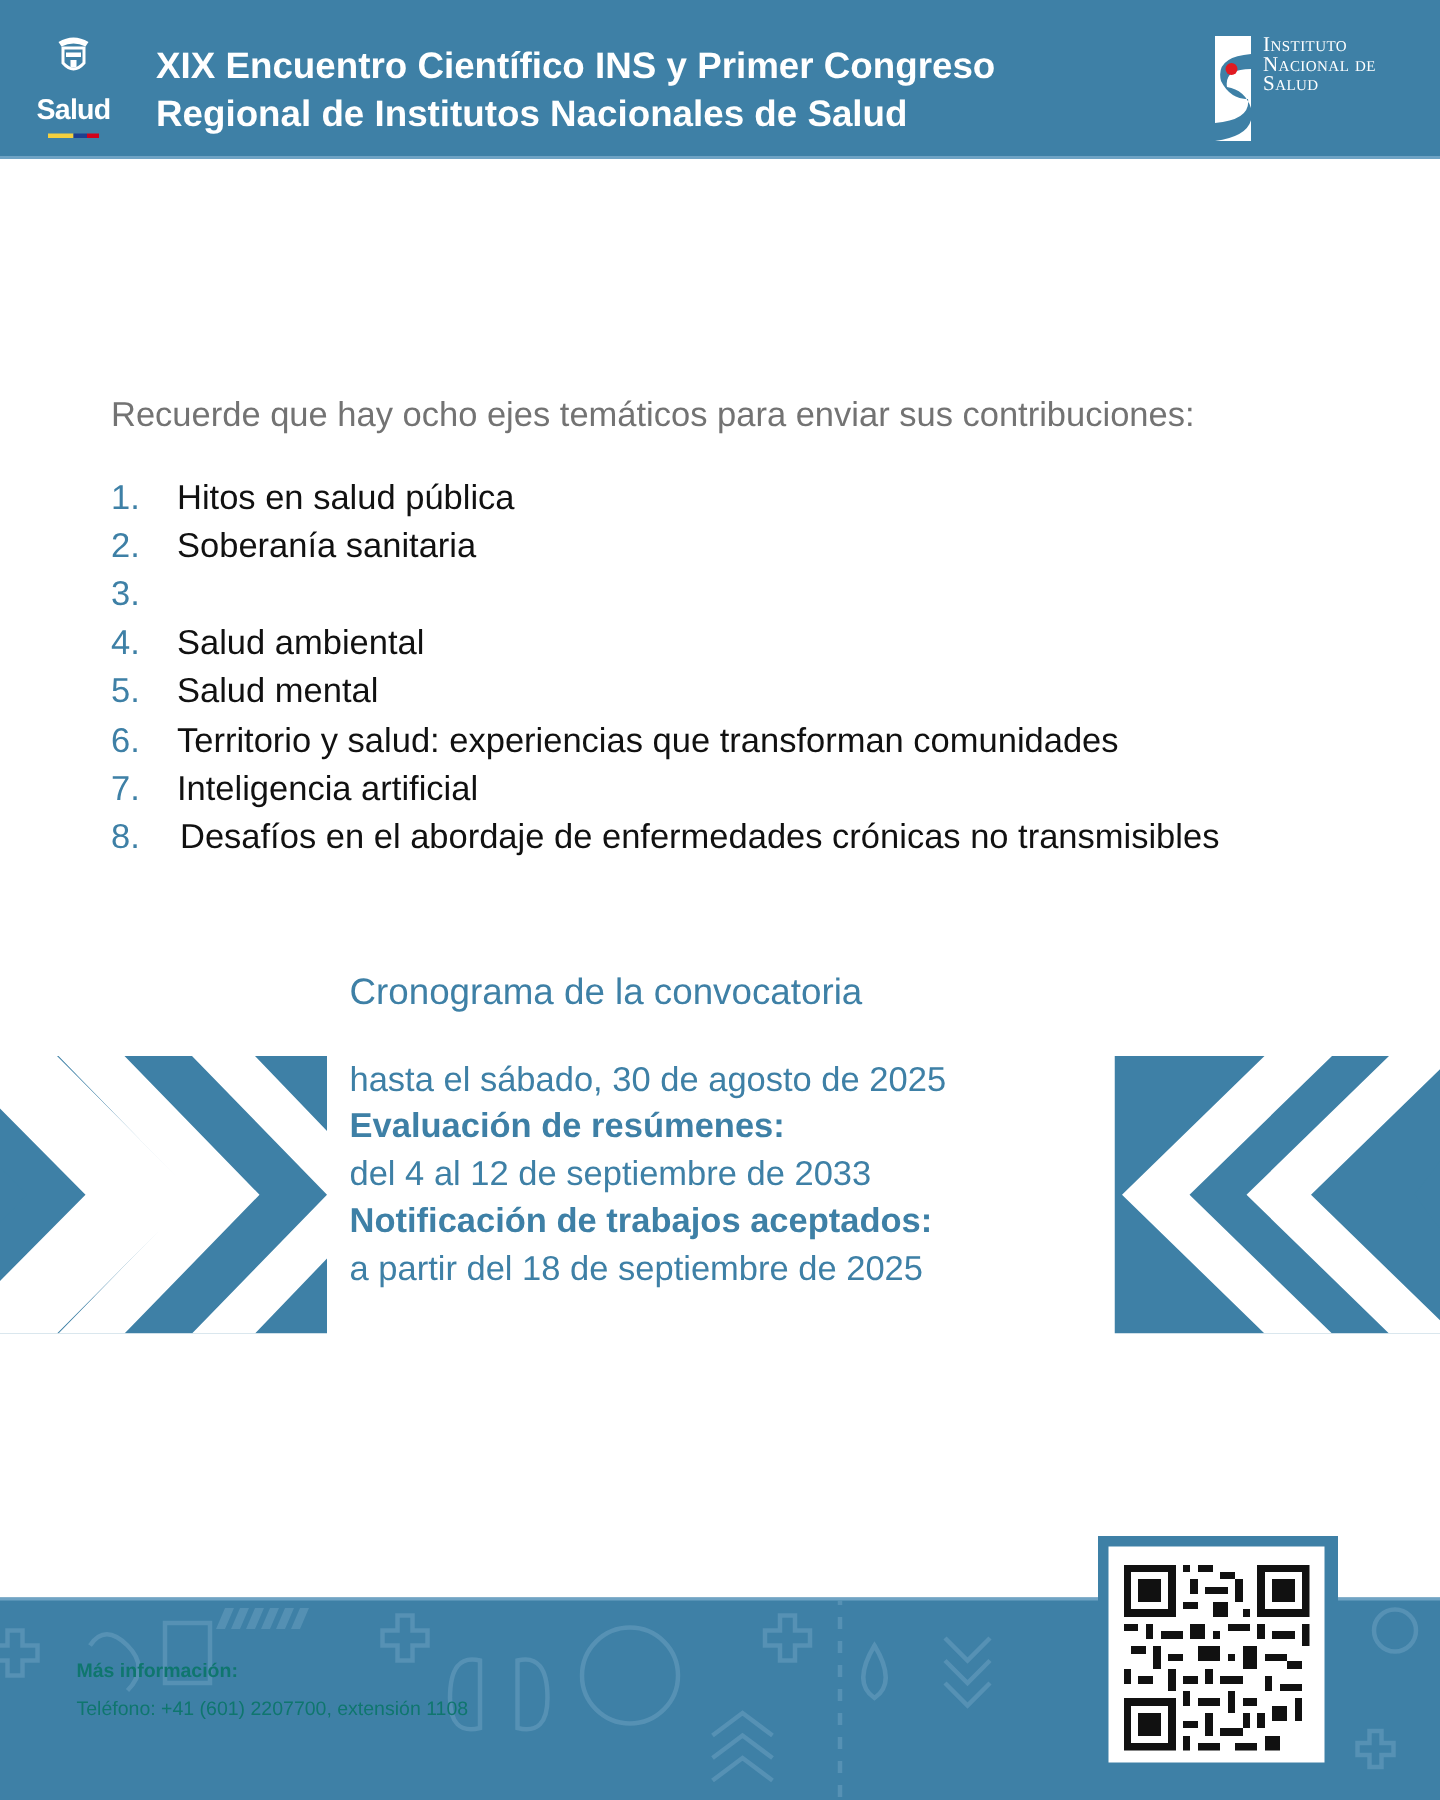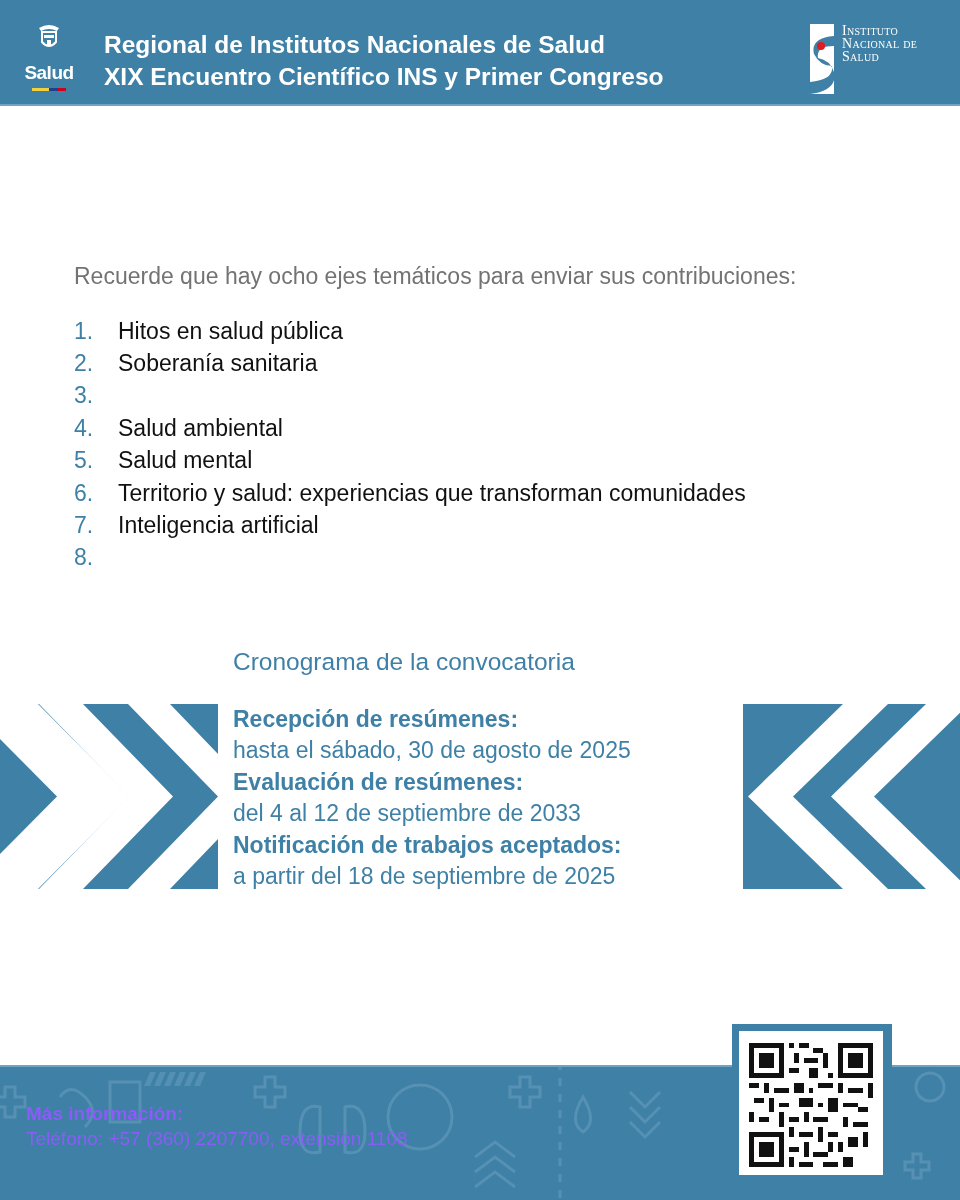--- a/index.html
+++ b/index.html
@@ -20,21 +20,21 @@
   .axes li{height:32.4px;font-size:23px;color:#111;display:flex;align-items:center;}
   .axes .num{color:#3e80a6;width:44px;display:inline-block;}
   .sched-title{position:absolute;left:233px;top:648px;color:#3e80a6;font-weight:normal;font-size:24.5px;}
   .schedule{position:absolute;left:233px;top:704px;color:#3e80a6;font-size:23px;line-height:31.4px;}
   .schedule .lbl{font-weight:bold;}
   .chev{position:absolute;top:704px;height:185px;}
   .chev-left{left:0;width:218px;}
   .chev-right{left:743px;width:217px;}
   .footer{position:absolute;left:0;top:1065px;width:960px;height:135px;background:#3e80a6;overflow:hidden;border-top:2px solid #6fa3c4;}
   .footer-bg{position:absolute;left:0;top:0;}
-  .contact{position:absolute;left:26px;top:1102px;color:#8b5cf6;font-size:19px;line-height:24.5px;}
+  .contact{position:absolute;left:51px;top:1102px;color:#0f766e;font-size:13px;line-height:24.5px;}
   .contact .ttl{font-weight:bold;}
   .qr-frame{position:absolute;left:732px;top:1024px;width:160px;height:158px;background:#3e80a6;}
   .qr-inner{position:absolute;left:7px;top:7px;width:144px;height:144px;background:#fff;}
   .qr-inner svg{position:absolute;left:10px;top:12px;}
 </style>
 </head>
 <body>
 
 <div class="header">
   <div class="salud-logo">
@@ -45,22 +45,22 @@
       <rect x="12" y="18" width="4" height="5" fill="#fff"></rect>
     </svg>
     <div class="word">Salud</div>
     <div class="flag">
       <span style="background:#f4d03f;flex:2"></span>
         <span style="background:#1f3f8f"></span>
         <span style="background:#d0021b"></span>
     </div>
   </div>
   <div class="header-title">
+    <div>XIX Encuentro Científico INS y Primer Congreso</div>
     <div>Regional de Institutos Nacionales de Salud</div>
-    <div>XIX Encuentro Científico INS y Primer Congreso</div>
   </div>
   <div class="ins-logo">
     <svg class="ins-mark" viewBox="0 0 24 70">
       <rect x="0" y="0" width="24" height="70" fill="#fff"></rect>
       <path d="M24 12 Q0 14 4 30 Q10 42 22 42 Q24 56 0 58 L0 70 L0 70 Q28 66 24 48 Q20 36 8 34 Q6 22 24 22Z" fill="#3e80a6"></path>
       <circle cx="11" cy="22" r="4" fill="#e11b22"></circle>
     </svg>
     <div class="ins-text">
       <div>Instituto</div>
       <div>Nacional de</div>
@@ -94,20 +94,21 @@
   <li>
       <span class="num">6.</span>
       <span>Territorio y salud: experiencias que transforman comunidades</span>
     </li>
   <li>
       <span class="num">7.</span>
       <span>Inteligencia artificial</span>
     </li>
   <li>
       <span class="num">8.</span>
+      <span style="margin-left:2px">Desafíos en el abordaje de enfermedades crónicas no transmisibles</span>
     </li>
 </ul>
 
 <div class="sched-title">Cronograma de la convocatoria</div>
 
 <svg class="chev chev-left" viewBox="0 0 218 185" preserveAspectRatio="none">
   <rect width="218" height="185" fill="#3e80a6"></rect>
   <polygon points="0,0 38,0 130,92.5 38,185 0,185 0,150 57,92.5 0,35" fill="#fff"></polygon>
   <polygon points="84,0 128,0 218,92.5 128,185 84,185 174,92.5" fill="#fff" transform="translate(-45,0)"></polygon>
   <polygon points="128,0 170,0 218,50 218,135 170,185 128,185 218,92.5" fill="#fff" transform="translate(0,0)"></polygon>
@@ -115,21 +116,20 @@
 </svg>
 
 <svg class="chev chev-right" viewBox="0 0 217 185" preserveAspectRatio="none">
   <rect width="217" height="185" fill="#3e80a6"></rect>
   <polygon points="95,0 0,92.5 95,185 140,185 45,92.5 140,0" fill="#fff" transform="translate(5,0)"></polygon>
   <polygon points="95,0 0,92.5 95,185 138,185 43,92.5 138,0" fill="#fff" transform="translate(88,0)"></polygon>
   <polygon points="217,70 200,92.5 217,115" fill="#3e80a6"></polygon>
 </svg>
 
 <div class="schedule">
-  <div class="lbl">Recepción de resúmenes:</div>
   <div>hasta el sábado, 30 de agosto de 2025</div>
   <div class="lbl">Evaluación de resúmenes:</div>
   <div>del 4 al 12 de septiembre de 2033</div>
   <div class="lbl">Notificación de trabajos aceptados:</div>
   <div>a partir del 18 de septiembre de 2025</div>
 </div>
 
 <div class="footer">
   <svg class="footer-bg" width="960" height="135" viewBox="0 0 960 135">
     <g fill="none" stroke="#6a9fc0" stroke-width="3" opacity="0.55">
@@ -148,21 +148,21 @@
       <path d="M110 15 h30 v40 h-30z"></path>
     </g>
     <g fill="#6a9fc0" opacity="0.5">
       <path d="M150 5 l6 0 l-6 14 l-6 0z M160 5 l6 0 l-6 14 l-6 0z M170 5 l6 0 l-6 14 l-6 0z M180 5 l6 0 l-6 14 l-6 0z M190 5 l6 0 l-6 14 l-6 0z M200 5 l6 0 l-6 14 l-6 0z"></path>
     </g>
   </svg>
 </div>
 
 <div class="contact">
   <div class="ttl">Más información:</div>
-  <div>Teléfono: +57 (360) 2207700, extensión 1108</div>
+  <div>Teléfono: +41 (601) 2207700, extensión 1108</div>
 </div>
 
 <div class="qr-frame">
   <div class="qr-inner">
     <svg width="124" height="124" viewBox="0 0 25 25" shape-rendering="crispEdges">
       <g fill="#111">
         <path d="M0 0h7v7h-7z M18 0h7v7h-7z M0 18h7v7h-7z"></path>
       </g>
       <g fill="#fff">
         <path d="M1 1h5v5h-5z M19 1h5v5h-5z M1 19h5v5h-5z"></path>

